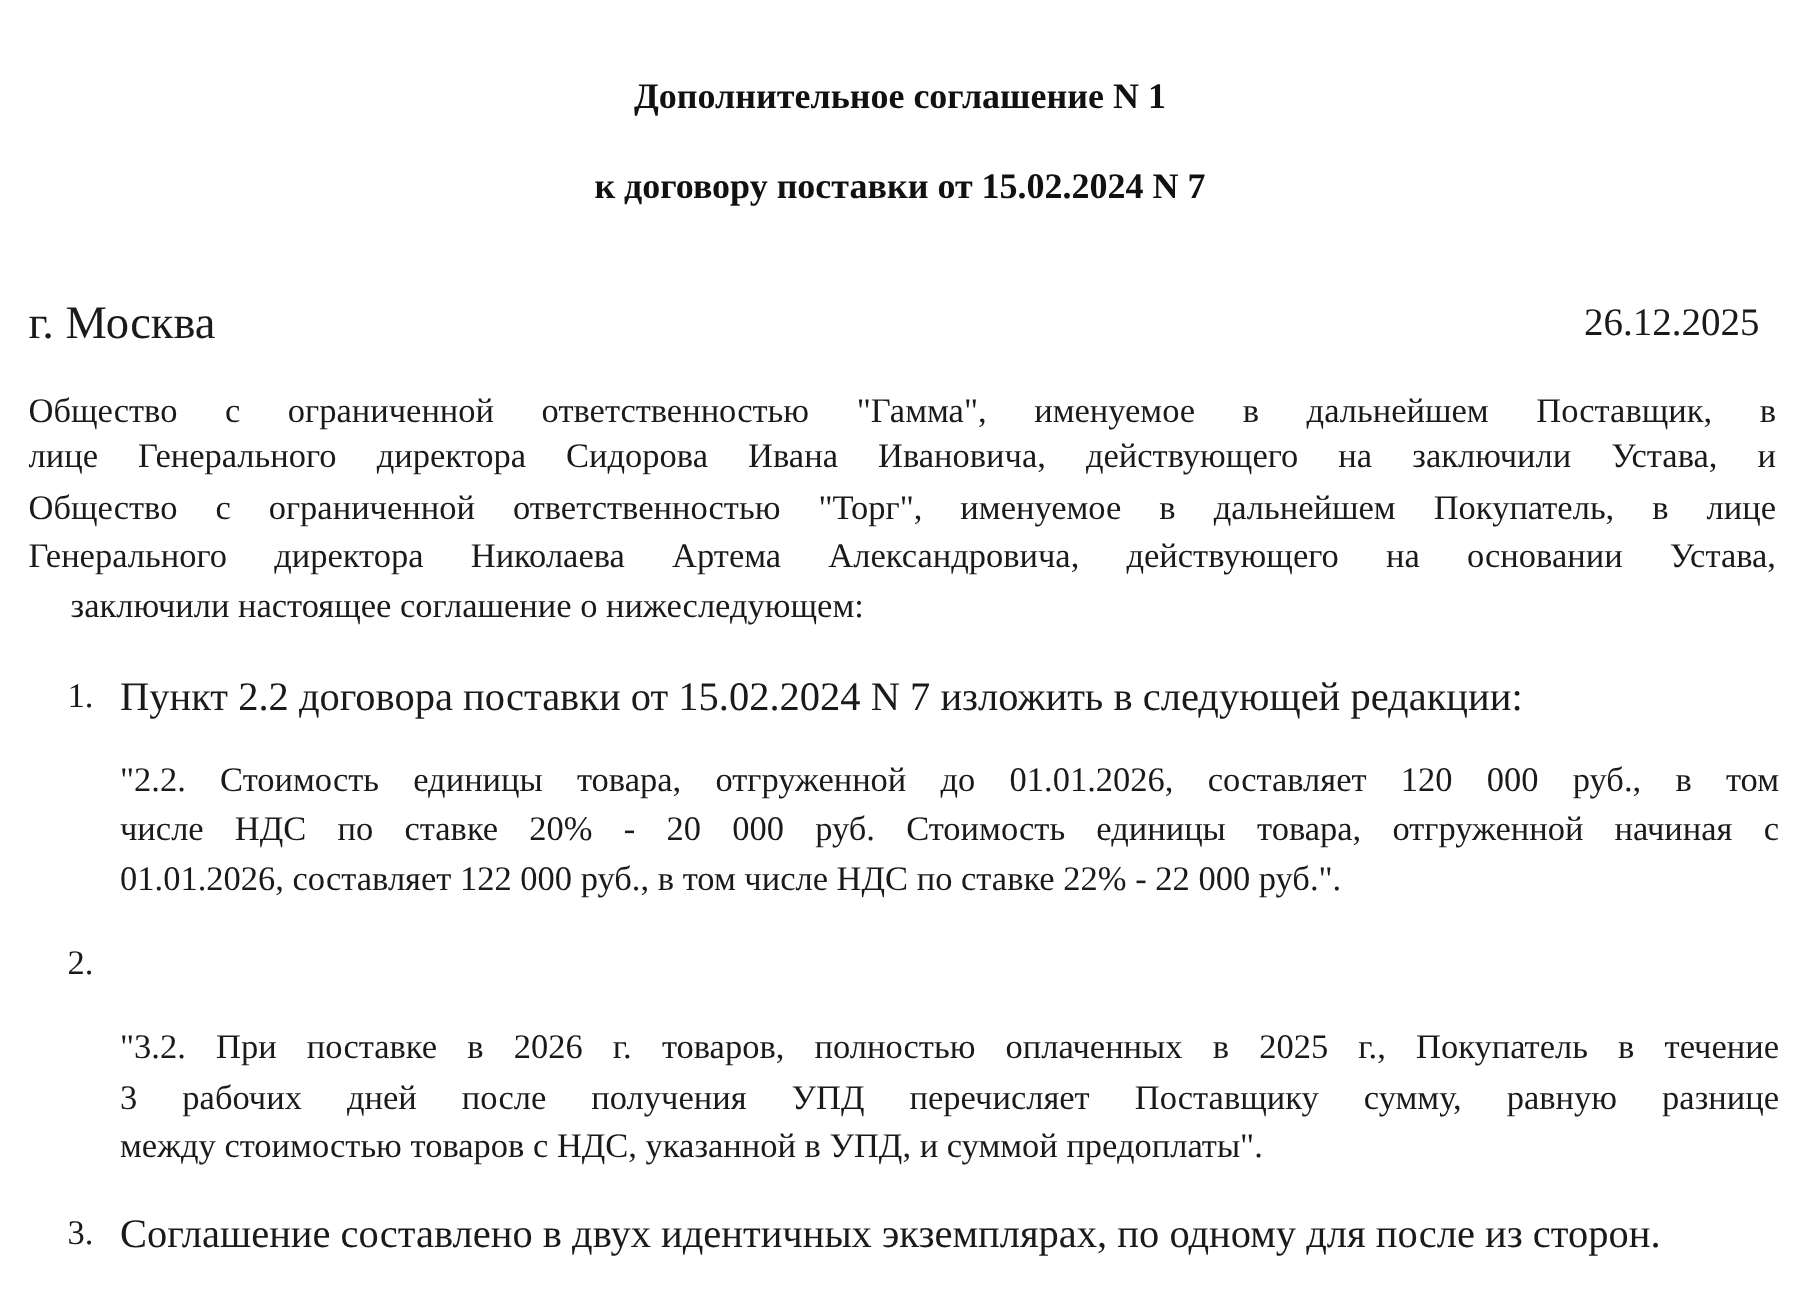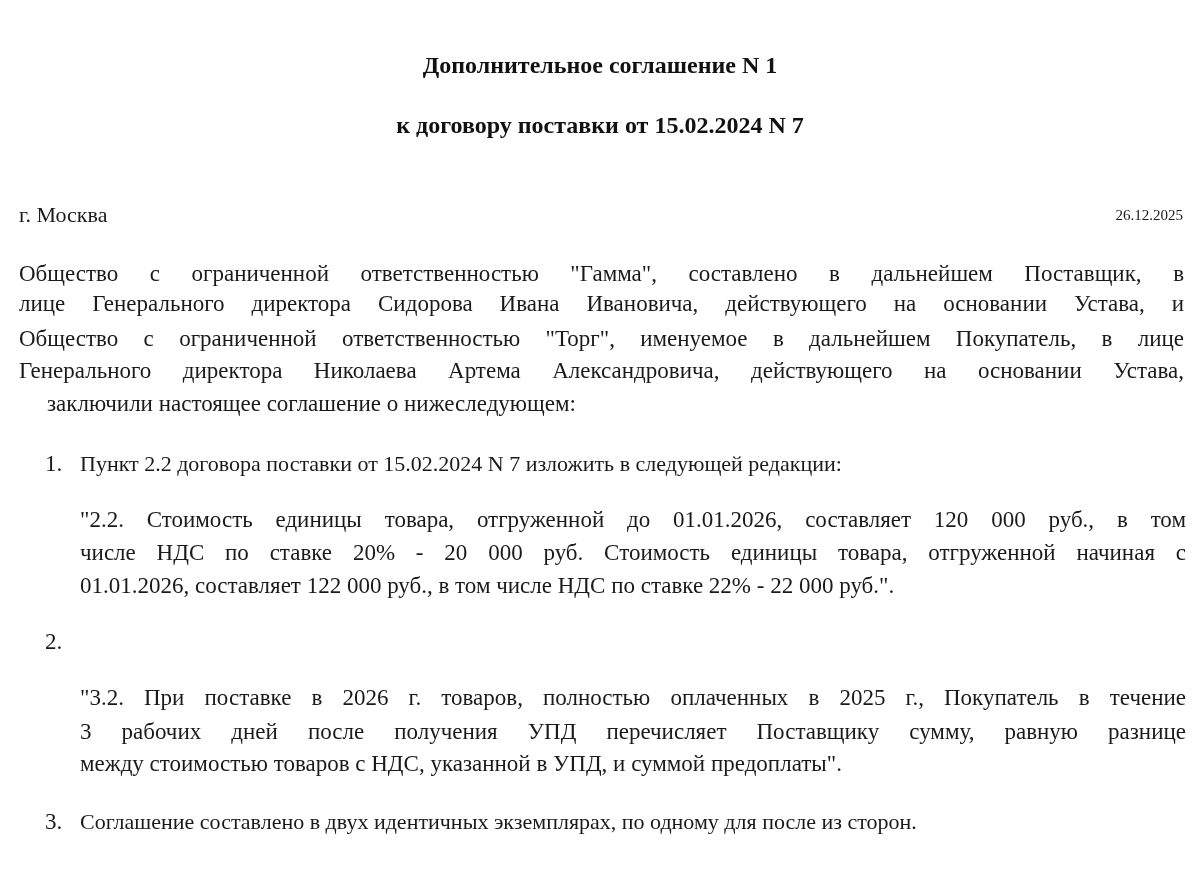--- a/index.html
+++ b/index.html
@@ -31,28 +31,28 @@
       line-height: 28px;
       color: #111;
     }
     .title.t1 { top: 51px; }
     .title.t2 { top: 111px; }
 
     .city {
       position: absolute;
       left: 19px;
       top: 201px;
-      font-size: 22px;
+      font-size: 31px;
       line-height: 28px;
     }
     .date {
       position: absolute;
-      right: 17px;
+      right: 27px;
       top: 201px;
-      font-size: 15px;
+      font-size: 26px;
       line-height: 28px;
     }
 
     .line {
       position: absolute;
       font-size: 23px;
       line-height: 28px;
       white-space: nowrap;
     }
     
@@ -67,38 +67,38 @@
     .quote { left: 80px; width: 1106px; }
     .item-num {
       position: absolute;
       left: 45px;
       font-size: 23px;
       line-height: 28px;
     }
     .item-text {
       position: absolute;
       left: 80px;
-      font-size: 22px;
+      font-size: 27px;
       line-height: 28px;
       white-space: nowrap;
     }
   </style>
 </head>
 <body>
 
 <div class="page">
 
   <div class="title t1">Дополнительное соглашение N 1</div>
   <div class="title t2">к договору поставки от 15.02.2024 N 7</div>
 
   <div class="city">г. Москва</div>
   <div class="date">26.12.2025</div>
 
-  <div class="line just preamble" style="top:260px;">Общество с ограниченной ответственностью "Гамма", составлено в дальнейшем Поставщик, в</div>
-  <div class="line just preamble" style="top:290px;">лице Генерального директора Сидорова Ивана Ивановича, действующего на основании Устава, и</div>
+  <div class="line just preamble" style="top:260px;">Общество с ограниченной ответственностью "Гамма", именуемое в дальнейшем Поставщик, в</div>
+  <div class="line just preamble" style="top:290px;">лице Генерального директора Сидорова Ивана Ивановича, действующего на заключили Устава, и</div>
   <div class="line just preamble" style="top:325px;">Общество с ограниченной ответственностью "Торг", именуемое в дальнейшем Покупатель, в лице</div>
   <div class="line just preamble" style="top:357px;">Генерального директора Николаева Артема Александровича, действующего на основании Устава,</div>
   <div class="line preamble" style="top:390px;margin-left:28px;">заключили настоящее соглашение о нижеследующем:</div>
 
   <div class="item-num" style="top:450px;">1.</div>
   <div class="item-text" style="top:450px;">Пункт 2.2 договора поставки от 15.02.2024 N 7 изложить в следующей редакции:</div>
   <div class="line just quote" style="top:506px;">"2.2. Стоимость единицы товара, отгруженной до 01.01.2026, составляет 120 000 руб., в том</div>
   <div class="line just quote" style="top:539px;">числе НДС по ставке 20% - 20 000 руб. Стоимость единицы товара, отгруженной начиная с</div>
   <div class="line quote" style="top:572px;">01.01.2026, составляет 122 000 руб., в том числе НДС по ставке 22% - 22 000 руб.".</div>
 

